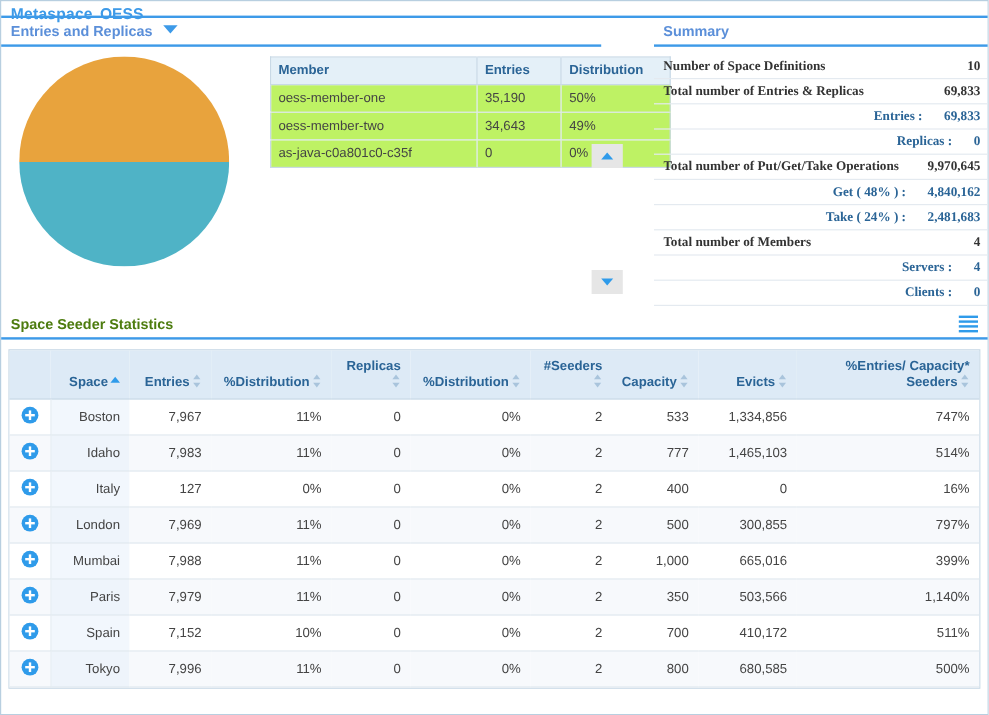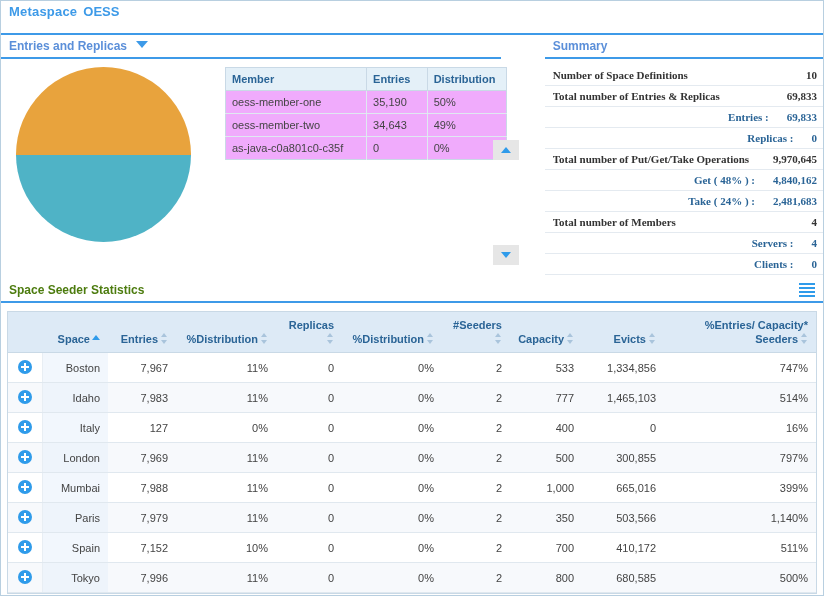--- a/index.html
+++ b/index.html
@@ -15,21 +15,21 @@
   }
   #root {
     position: relative;
     width: 824px; height: 596px;
     border: 1px solid #b8cfe0;
     background: #fff;
   }
 
   
   .titlebar {
-    height: 34px;
+    height: 14px;
     padding: 3px 0 0 8px;
     border-bottom: 2px solid #3d9ae8;
   }
   .titlebar .t1 {
     color: #3d9ae8;
     font-size: 13px;
     font-weight: bold;
     letter-spacing: .2px;
   }
   .titlebar .t2 {
@@ -90,42 +90,42 @@
   }
 
   
   .member-wrap {
     position: absolute;
     left: 224px; top: 32px;
     width: 294px;
   }
   table.member {
     border-collapse: collapse;
-    width: 282px;
+    width: 334px;
     border: 1px solid #c9d9e6;
     background: #fff;
   }
   table.member th {
     background: #e4f0f8;
     color: #2a6496;
     font-size: 11px;
     font-weight: bold;
     text-align: left;
     padding: 5px 6px;
     border-right: 1px solid #c9d9e6;
     border-bottom: 1px solid #c9d9e6;
   }
   table.member th:last-child { border-right: none; }
   table.member td {
     font-size: 11px;
     color: #444;
     padding: 5px 6px;
     border-right: 1px solid #dfe9f1;
     border-bottom: 1px solid #dfe9f1;
-    background: #f0abfc;
+    background: #bef264;
   }
   table.member td:last-child { border-right: none; }
   table.member tr:last-child td { border-bottom: none; }
   .col-m-name { width: 152px; }
   .col-m-ent  { width: 62px; }
   .col-m-dist { width: 80px; }
 
   
   .scroll-btn {
     position: absolute;

